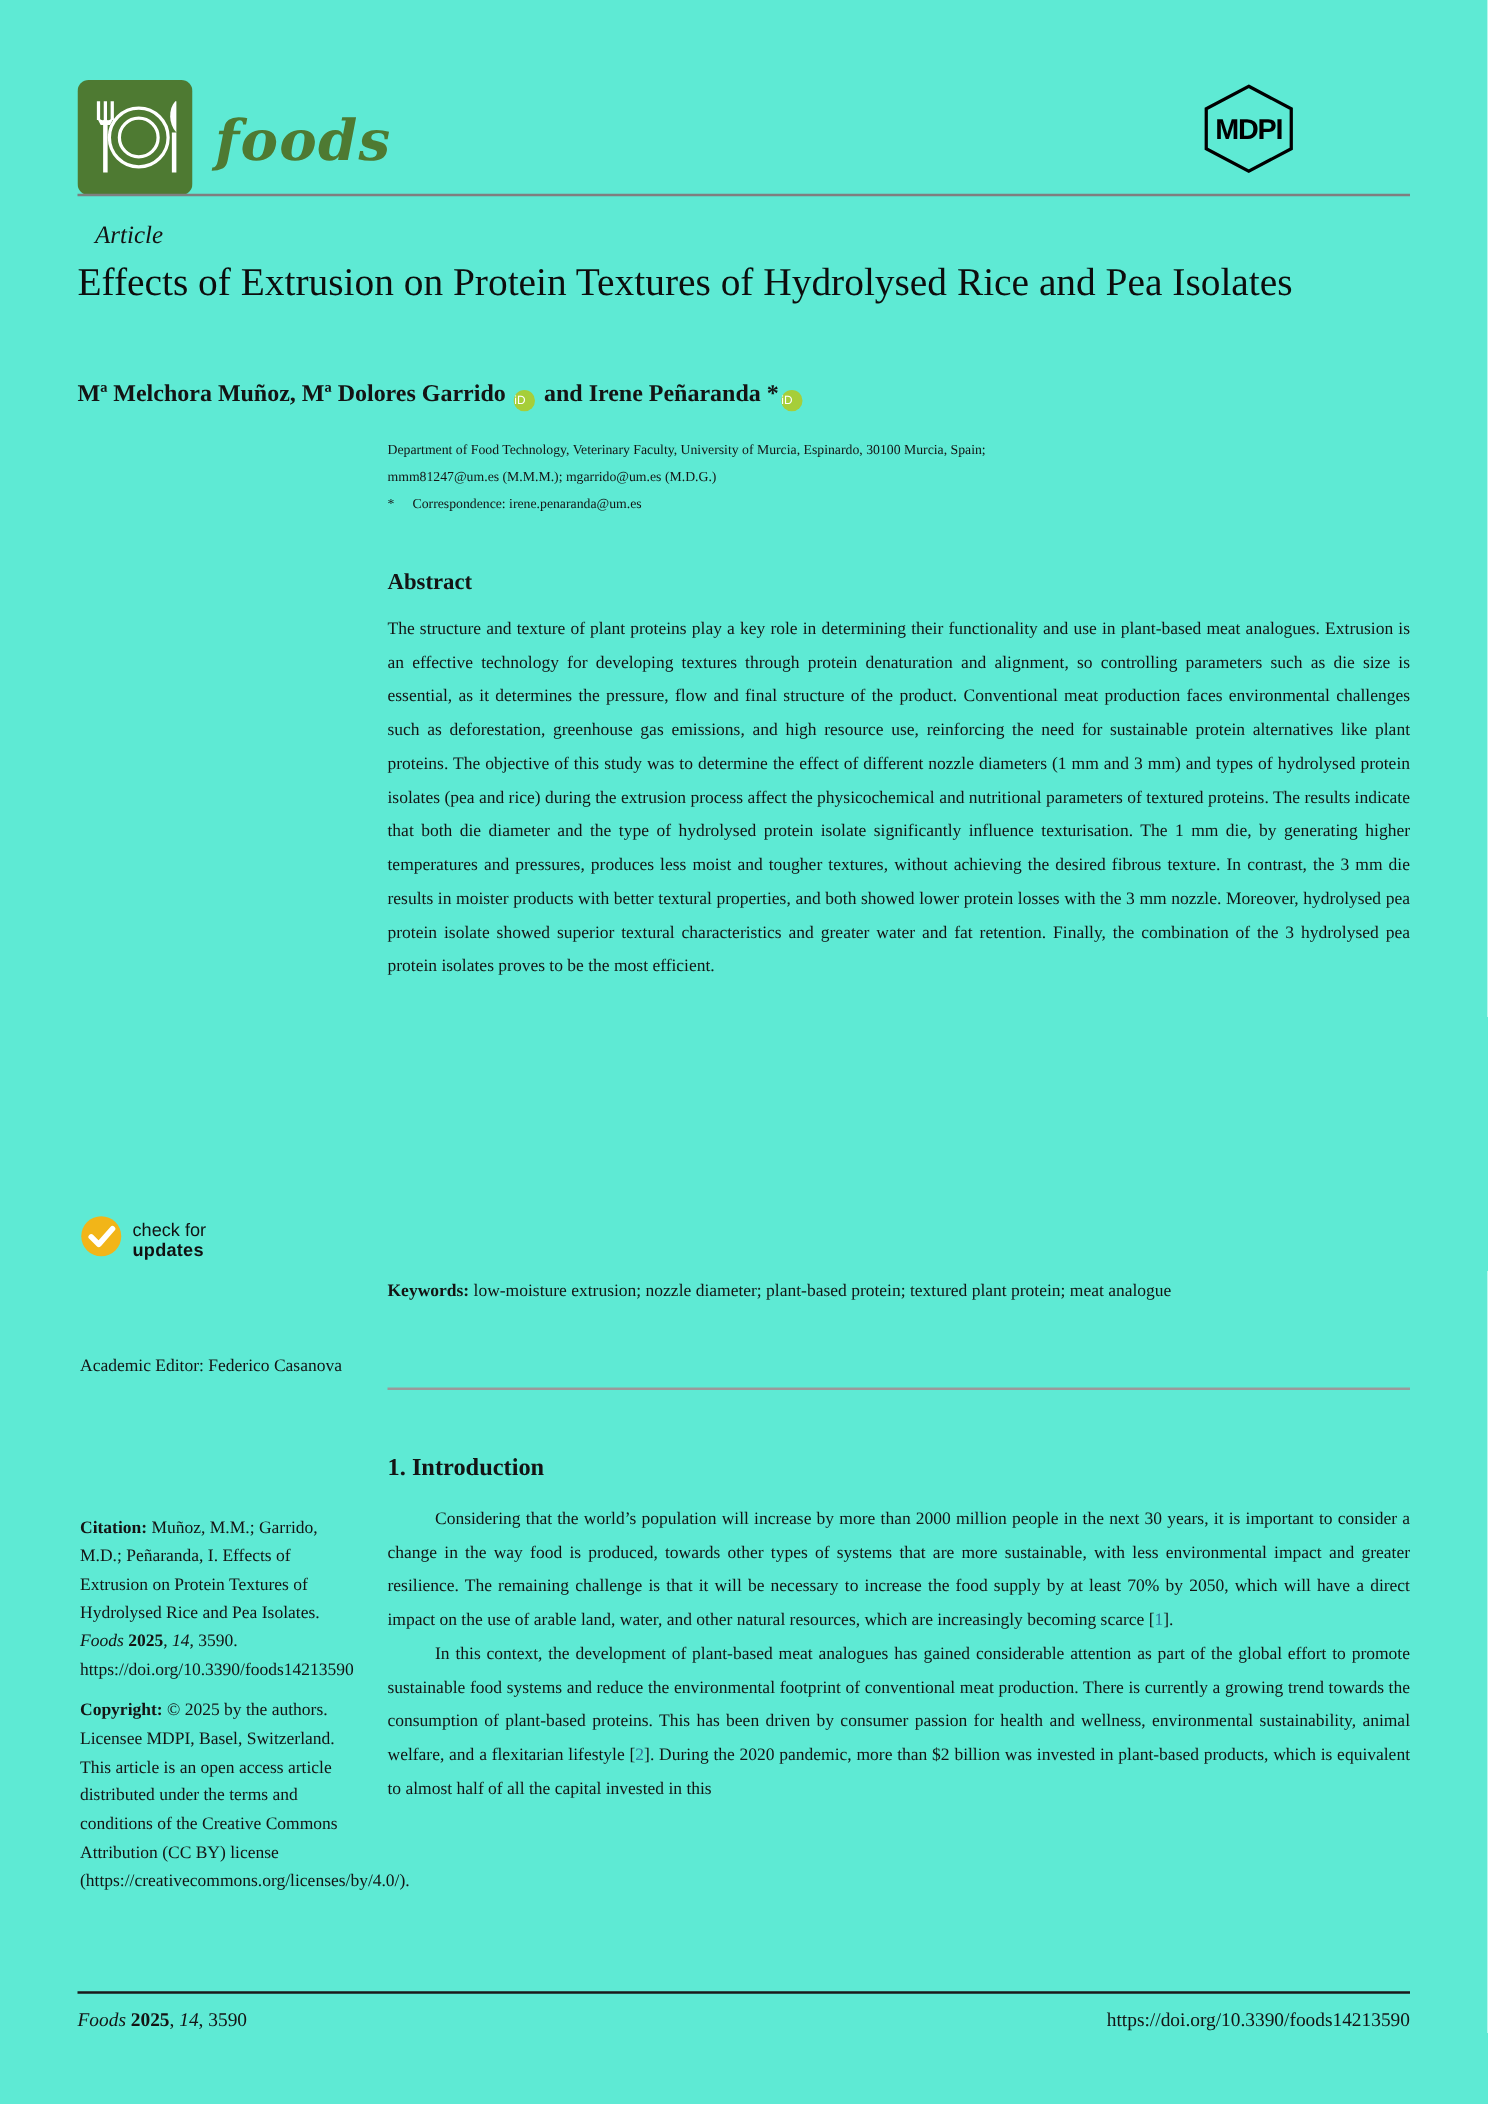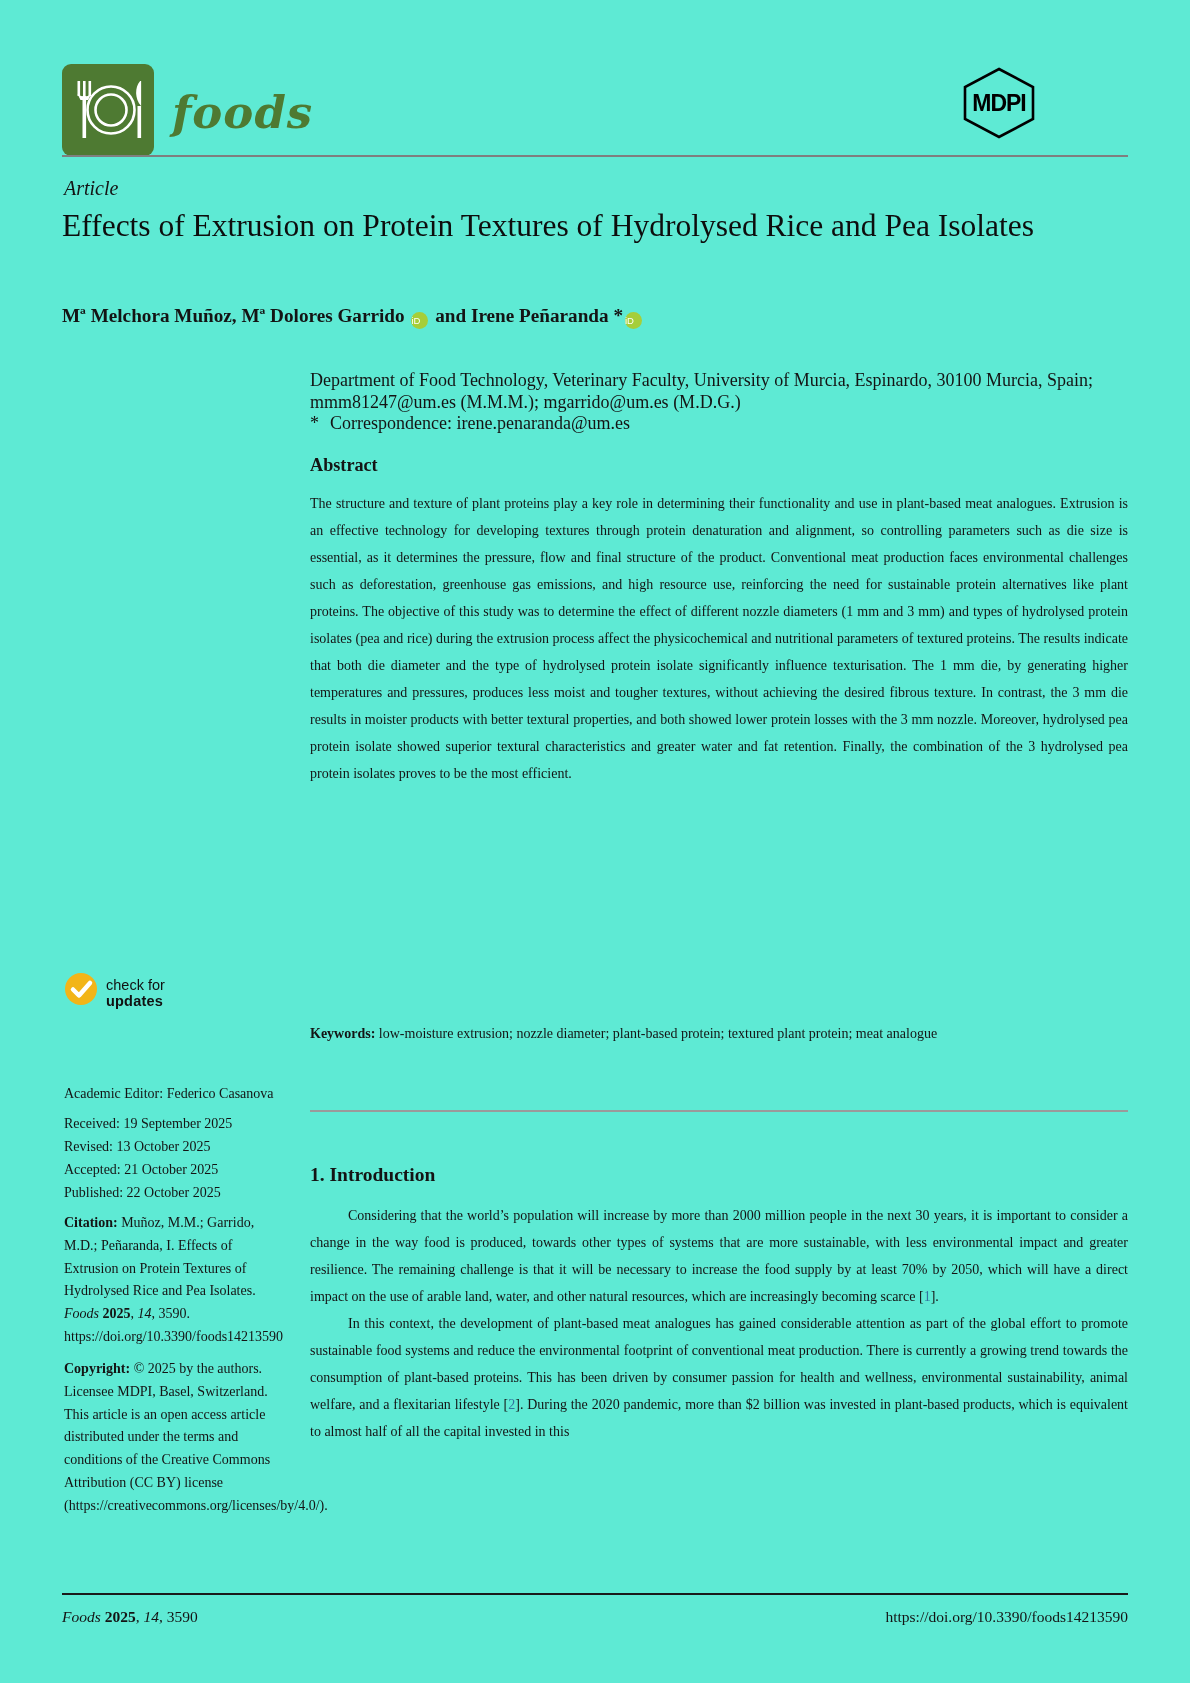--- a/index.html
+++ b/index.html
@@ -21,35 +21,35 @@
     font-size:45px;color:var(--brand-green,#4e7a32);
     letter-spacing:1px;
   }
   .mdpi-logo{position:absolute;left:958px;top:66px;width:82px;height:74px;}
   .mdpi-logo .mdpi-text{
     position:absolute;left:0;top:24px;width:82px;text-align:center;
     font-family:"Liberation Sans", sans-serif;
     font-weight:bold;font-size:23px;letter-spacing:-1px;color:#000;
   }
   .rule-top{position:absolute;left:62px;top:155px;width:1066px;height:2px;background:#7f7f7f;}
-  .article-type{position:absolute;left:64px;top:177px;font-style:italic;font-size:20px;}
+  .article-type{position:absolute;left:76px;top:177px;font-style:italic;font-size:20px;}
   .paper-title{
     position:absolute;left:62px;top:205px;width:1064px;
     font-size:31.5px;font-weight:normal;line-height:41px;color:#0d0d0d;
   }
   .authors{position:absolute;left:62px;top:305px;font-size:19.2px;font-weight:bold;}
   .orcid{
     display:inline-block;width:17px;height:17px;border-radius:50%;
     background:var(--orcid-green,#a6ce39);color:#fff;
     font-family:"Liberation Sans", sans-serif;font-size:9.5px;font-weight:normal;
     line-height:17px;vertical-align:-2px;margin:0 2px;
   }
   
   .maincol{position:absolute;left:310px;width:818px;}
-  .affiliation{top:370px;font-size:18px;line-height:21.5px;}
+  .affiliation{top:350px;font-size:11px;line-height:21.5px;}
   .corr-line{display:flex;}
   .corr-star{width:20px;}
   .abstract-h{top:455px;font-size:18.2px;font-weight:bold;}
   .abstract-p{top:490px;}
   .body-text{font-size:14px;line-height:27px;text-align:justify;}
   .keywords{top:1020px;}
   .rule-mid{position:absolute;left:310px;top:1110px;width:818px;height:1.5px;background:#9a9a9a;}
   .intro-h{top:1164px;font-size:19.5px;font-weight:bold;}
   .intro-body{top:1202px;}
   .intro-body p{margin:0;text-indent:38px;}
@@ -147,26 +147,20 @@
       </svg>
     </span>
     <span class="badge-text">
       <span class="b1">check for</span><br>
       <span class="b2">updates</span>
     </span>
   </div>
 
   <div class="sidebar-item editor">Academic Editor: Federico Casanova</div>
 
-  <div class="sidebar-item dates">
-    <div>Received: 19 September 2025</div>
-    <div>Revised: 13 October 2025</div>
-    <div>Accepted: 21 October 2025</div>
-    <div>Published: 22 October 2025</div>
-  </div>
 
   <div class="sidebar-item citation">
     <span class="sb-label">Citation:</span>
     <span>Muñoz, M.M.; Garrido, M.D.; Peñaranda, I. Effects of Extrusion on Protein Textures of Hydrolysed Rice and Pea Isolates.</span>
     <i>Foods</i>
     <b>2025</b><span>, </span><i>14</i><span>, 3590. </span><span>https://doi.org/10.3390/foods14213590</span>
   </div>
 
   <div class="sidebar-item copyright">
     <span class="sb-label">Copyright:</span>

